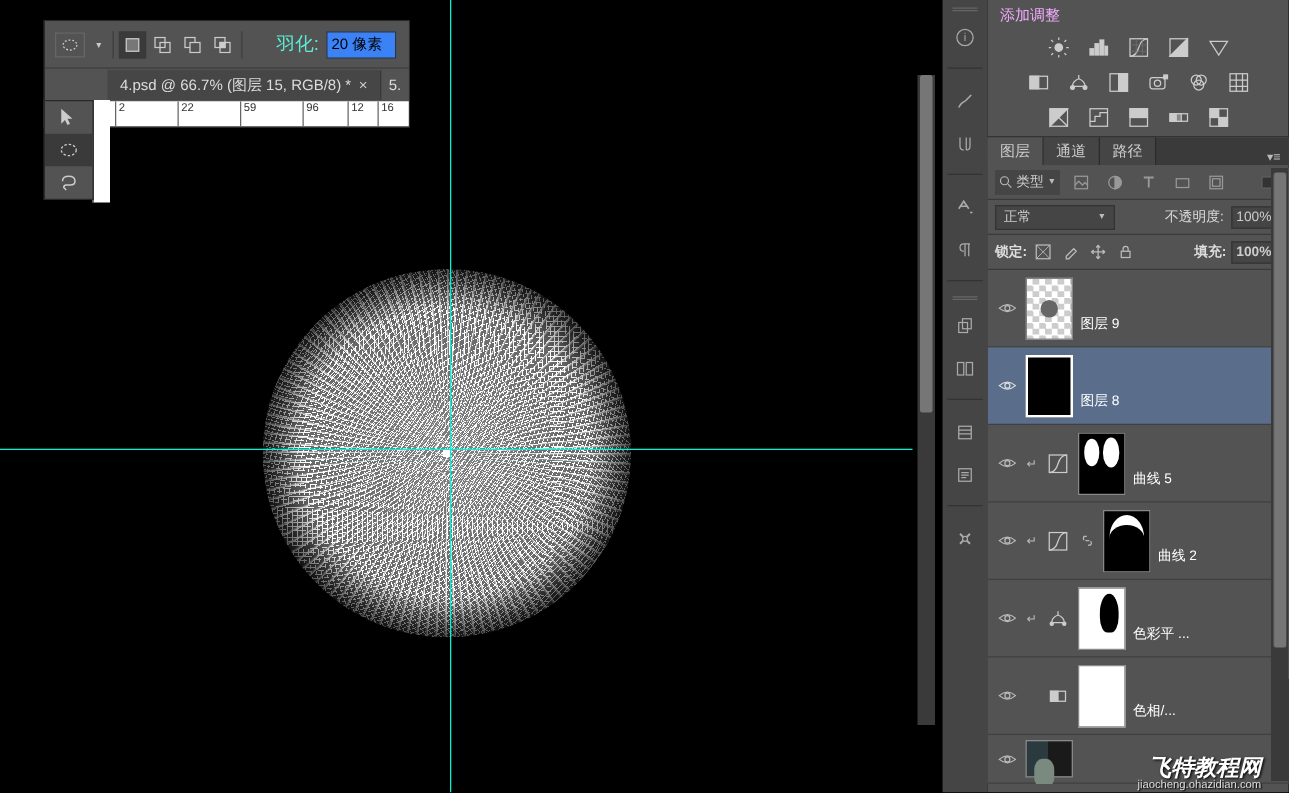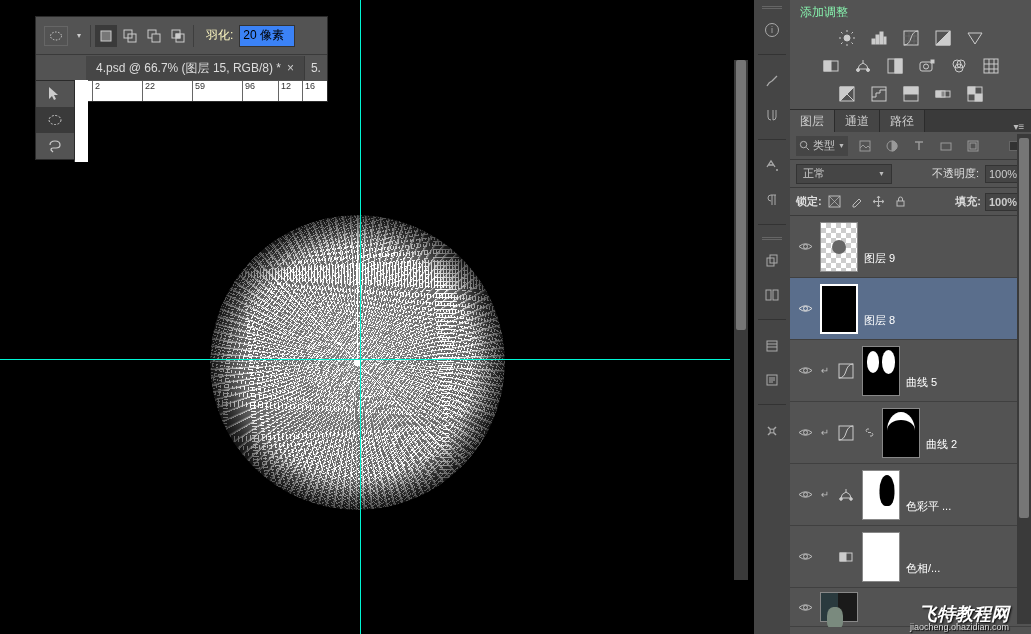--- a/index.html
+++ b/index.html
@@ -22,21 +22,21 @@
 
 .float-palette { position: absolute; left: 35px; top: 16px; background: #535353; border: 1px solid #2a2a2a; }
 .options-bar { height: 38px; display: flex; align-items: center; padding: 0 8px; gap: 6px; background: #535353; border-bottom: 1px solid #3a3a3a; }
 .opt-shape { width: 24px; height: 20px; background: #535353; border: 1px solid #666; display: inline-flex; align-items: center; justify-content: center; }
 .opt-shape svg { width: 14px; height: 14px; }
 .opt-arrow { width: 10px; display: inline-flex; align-items: center; justify-content: center; color: #ccc; font-size: 8px; }
 .opt-group { display: flex; gap: 2px; padding: 0 4px; border-left: 1px solid #3e3e3e; border-right: 1px solid #3e3e3e; }
 .opt-btn { width: 22px; height: 22px; background: #535353; display: flex; align-items: center; justify-content: center; }
 .opt-btn.active { background: #3a3a3a; }
 .opt-btn svg { width: 14px; height: 14px; stroke: #ccc; fill: none; }
-.opt-label { margin-left: 6px; color: #fef9c3; font-size: 12px; }
+.opt-label { margin-left: 21px; color: #5eead4; font-size: 15px; }
 .opt-input { width: 56px; height: 22px; background: #3b82f6; color: #000; font-size: 12px; padding: 0 3px; border: 1px solid #333; }
 
 .doc-tabs { height: 26px; background: #535353; display: flex; align-items: center; padding-left: 50px; }
 .tab { height: 24px; padding: 0 10px; display: flex; align-items: center; gap: 6px; color: #ddd; font-size: 12px; border-right: 1px solid #3a3a3a; }
 .tab.active { background: #464646; }
 .tab-close { color: #ccc; font-size: 12px; }
 .tab-partial { padding: 0 6px; color: #ddd; font-size: 12px; }
 
 .ruler-row { display: flex; height: 20px; background: #535353; }
 .ruler-corner { width: 50px; height: 20px; background: #535353; border-right: 1px solid #3a3a3a; display:flex;align-items:center;justify-content:center;color:#999;font-size:9px;}
@@ -59,21 +59,21 @@
 .side-strip .grip span{height:1px;background:#666;}
 .side-strip .ic { width: 28px; height: 28px; display: flex; align-items: center; justify-content: center; color: #aaa; margin-top: 2px; }
 .side-strip .ic svg { width: 16px; height: 16px; }
 .side-strip .div { width: 28px; height: 1px; background: #333; margin: 6px 0; }
 
 
 .right-panels { position: absolute; left: 790px; top: 0; width: 241px; height: 634px; background: #535353; }
 
 
 .adj-panel { height: 110px; border-bottom: 1px solid #2b2b2b; }
-.adj-title { height: 24px; display: flex; align-items: center; padding: 0 10px; color: #86efac; font-size: 12px; }
+.adj-title { height: 24px; display: flex; align-items: center; padding: 0 10px; color: #f0abfc; font-size: 12px; }
 .adj-row { display: flex; gap: 12px; justify-content: center; padding: 4px 0; }
 .adj-ic { width: 20px; height: 20px; display: flex; align-items: center; justify-content: center; }
 .adj-ic svg { width: 18px; height: 18px; fill: #ccc; stroke: #ccc; }
 
 
 .layers-panel { background: #535353; }
 .panel-tabs { height: 22px; display: flex; align-items: flex-end; background: #3a3a3a; }
 .ptab { height: 22px; padding: 0 10px; display: flex; align-items: center; color: #ccc; font-size: 12px; background: #454545; border-right: 1px solid #2b2b2b; }
 .ptab.active { background: #535353; }
 .ptab-menu { margin-left: auto; width: 24px; display:flex;align-items:center;justify-content:center;color:#bbb;font-size:10px;}

